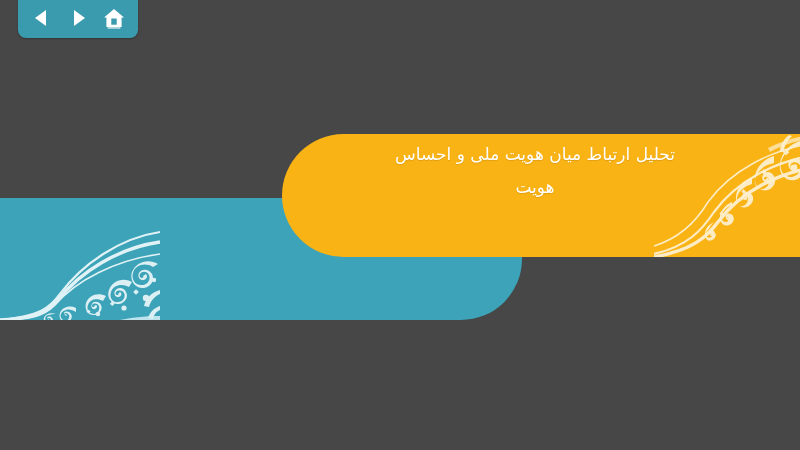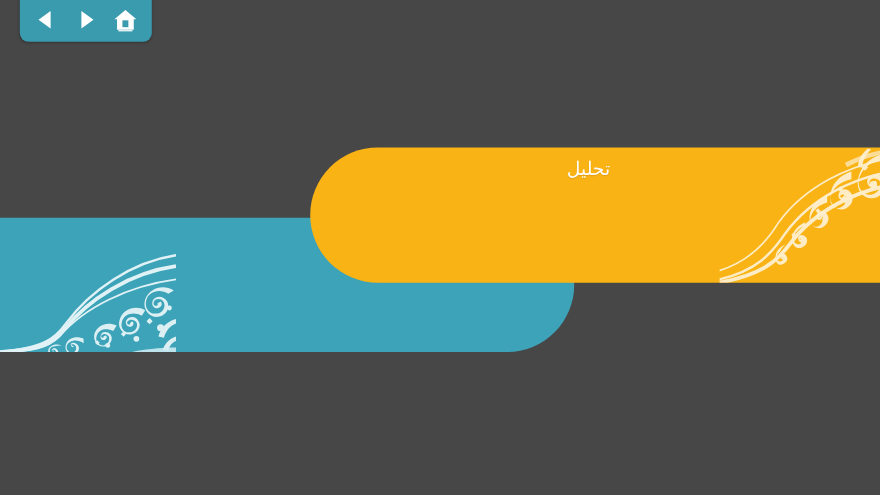--- a/index.html
+++ b/index.html
@@ -150,21 +150,22 @@
         <path d="M156 2 c-4 6 -6 12 -5 18 l-4 0 c-1 -7 2 -14 6 -19 z"></path>
         <path d="M138 2 c-5 5 -8 10 -8 16 l-4 0 c0 -7 4 -13 9 -17 z"></path>
       </g>
       <g fill="#fdf0cf" opacity="0.7">
         <path d="M168 0 l0 4 c-20 1 -38 6 -52 14 l-2 -4 c16 -8 34 -13 54 -14 z"></path>
       </g>
     </svg>
   </div>
 
   <div id="title-block">
-    <span class="tline">تحلیل</span>
+    <span class="tline">تحلیل ارتباط میان هویت ملی و احساس</span>
+    <span class="tline">هویت</span>
   </div>
 
   <div id="navbar">
     <button class="navbtn" title="back">
       <span>
         <svg width="20" height="20" viewBox="0 0 20 20">
           <polygon points="14,2 14,18 3,10" fill="#ffffff"></polygon>
         </svg>
       </span>
     </button>

